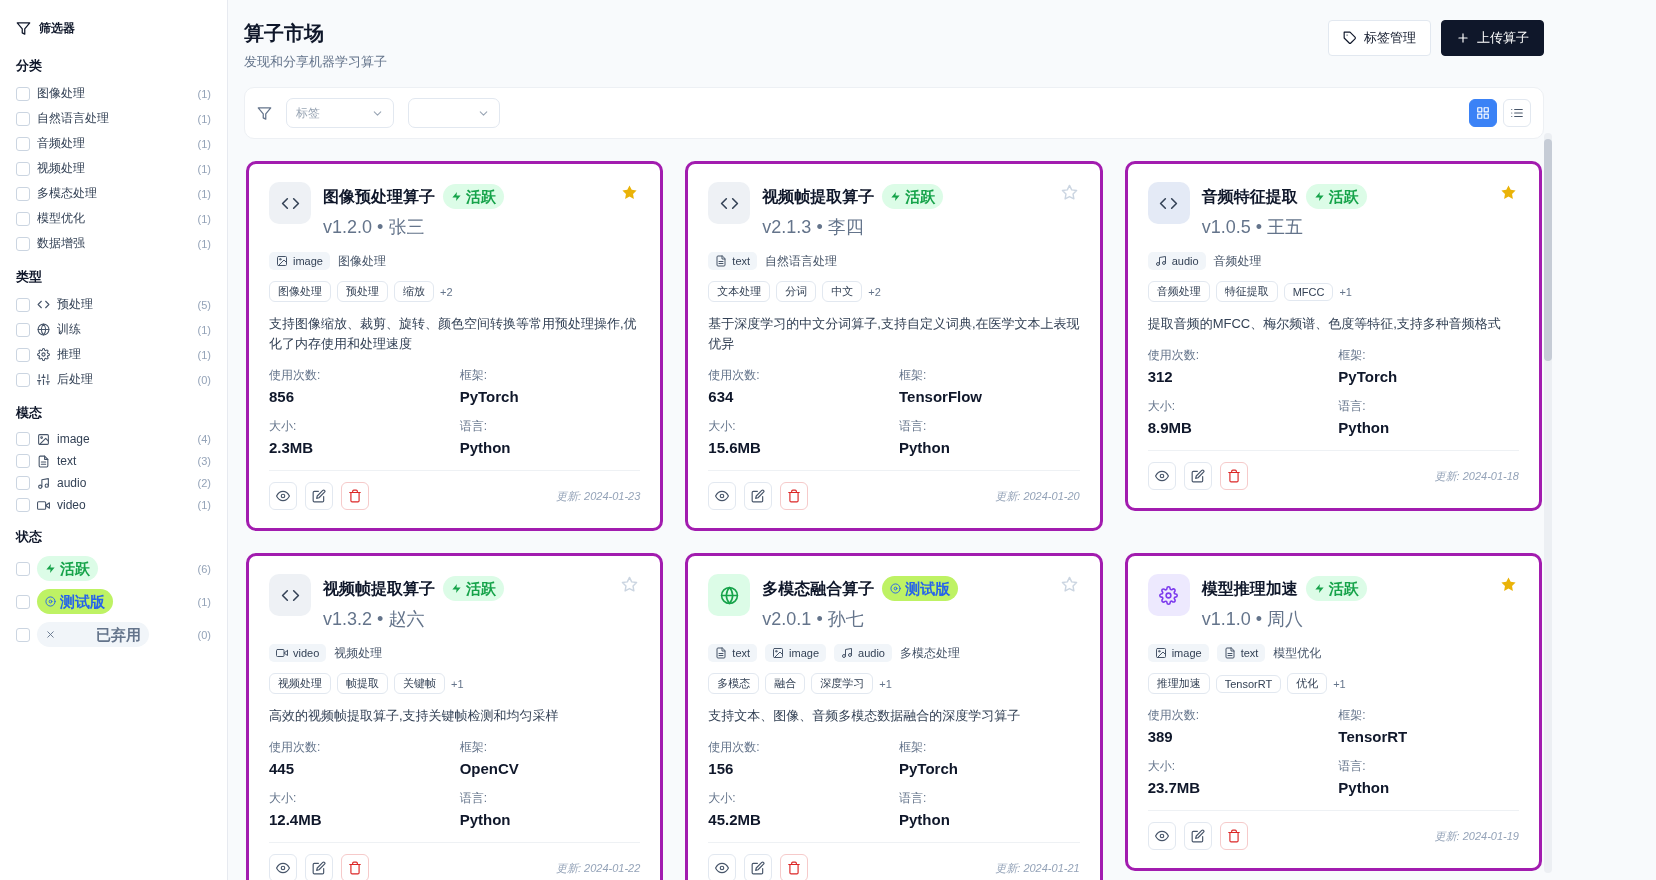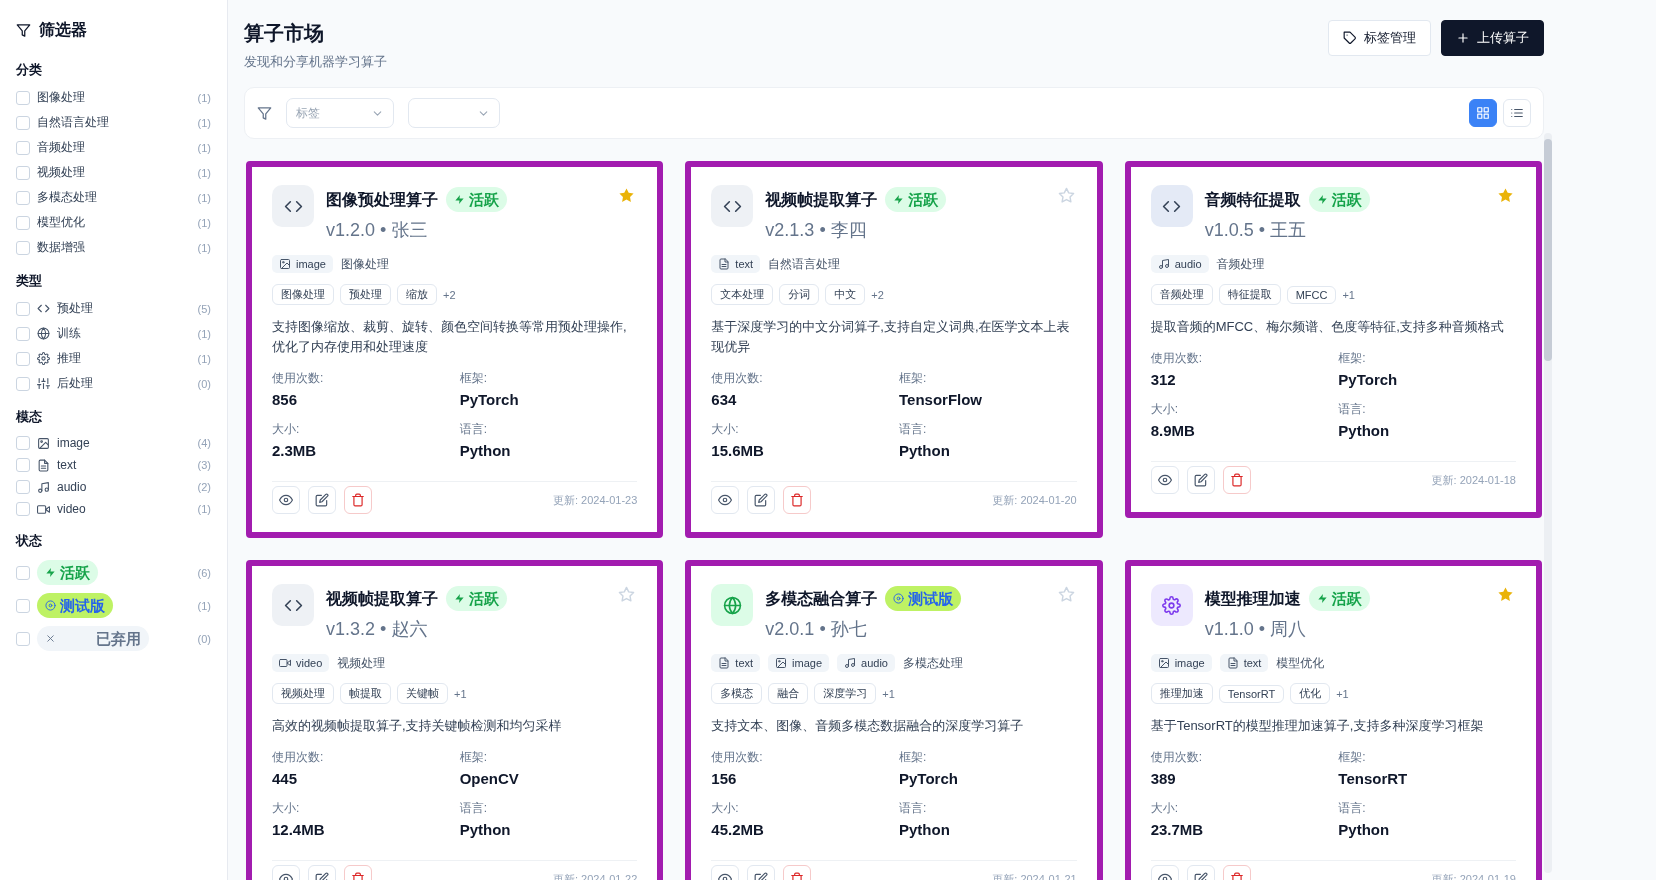--- a/index.html
+++ b/index.html
@@ -4,21 +4,21 @@
 <style>
   * { margin:0; padding:0; box-sizing:border-box; }
   html,body { width:1656px; height:880px; overflow:hidden;
     font-family:"Liberation Sans","DejaVu Sans",sans-serif;
     background:#f8fafc; color:#0f172a; position:relative; }
   .app { display:flex; width:1556px; height:100%; }
 
   
   .sidebar { width:228px; min-width:228px; background:#fff; border-right:1px solid #e7eaf0;
     padding:20px 16px; overflow:hidden; }
-  .sb-title { display:flex; align-items:center; gap:8px; font-size:16px; font-weight:700; margin-bottom:20px; }
+  .sb-title { display:flex; align-items:center; gap:8px; font-size:12px; font-weight:700; margin-bottom:20px; }
   .sb-section { margin-top:16px; }
   .sb-heading { font-size:13px; font-weight:700; margin-bottom:10px; }
   .sb-item { display:flex; align-items:center; gap:7px; margin-bottom:8px; font-size:12px; color:#334155; cursor:pointer; }
   .sb-item .sb-ic { display:flex; color:#475569; }
   .sb-label { flex:0 1 auto; }
   .sb-item .count { margin-left:auto; color:#94a3b8; font-size:11px; }
   .checkbox { width:14px; height:14px; min-width:14px; border:1px solid #cbd5e1; border-radius:3px;
     background:#fff; appearance:none; -webkit-appearance:none; cursor:pointer; }
 
   
@@ -55,21 +55,21 @@
   .select-2 { width:92px; }
   .select .chev { color:#9aa6b5; display:flex; }
   .view-toggle { margin-left:auto; display:flex; gap:6px; }
   .view-btn { width:28px; height:28px; border-radius:6px; display:flex; align-items:center;
     justify-content:center; border:1px solid #e2e8f0; background:#fff; color:#475569; cursor:pointer; }
   .view-btn.active { background:#3b82f6; border-color:#3b82f6; color:#fff; }
 
   
   .cards-viewport { flex:1; overflow:hidden; padding:0 2px 20px 2px; }
   .card-grid { display:grid; grid-template-columns:repeat(3,1fr); gap:22px; align-items:start; }
-  .card { background:#fff; border:6px solid #a21caf; border-radius:4px; padding:18px 20px; }
+  .card { background:#fff; border:3px solid #a21caf; border-radius:10px; padding:18px 20px; }
   .card-head { display:flex; gap:12px; align-items:flex-start; }
   .icon-box { width:42px; height:42px; min-width:42px; border-radius:10px; display:flex;
     align-items:center; justify-content:center; }
   .head-text { flex:1; min-width:0; padding-top:2px; }
   .title-row { display:flex; align-items:center; gap:8px; }
   .card-title { font-size:16px; font-weight:700; line-height:1.2; white-space:nowrap; }
   .card-meta { font-size:18px; color:#64748b; margin-top:6px; }
   .star-btn { margin-left:auto; background:none; border:none; cursor:pointer; color:#cbd5e1;
     padding:2px; align-self:flex-start; }
   .star-btn.starred { color:#eab308; }
@@ -79,22 +79,22 @@
   .mod-pill .mic { display:flex; color:#475569; }
   .mod-category { font-size:12px; color:#475569; }
   .tags-row { display:flex; align-items:center; gap:6px; margin-top:11px; flex-wrap:wrap; }
   .tag-pill { border:1px solid #e2e8f0; border-radius:6px; padding:2px 8px; font-size:11px;
     color:#334155; background:#fff; white-space:nowrap; }
   .tags-more { font-size:11px; color:#64748b; }
   .card-desc { margin-top:12px; font-size:13px; color:#334155; line-height:1.55; }
   .stats-grid { display:grid; grid-template-columns:1fr 1fr; gap:13px 10px; margin-top:13px; }
   .stat-label { font-size:12px; color:#64748b; }
   .stat-value { font-size:15px; font-weight:700; margin-top:4px; color:#0f172a; }
-  .card-footer { border-top:1px solid #eef1f4; margin-top:22px; padding-top:4px;
-    display:flex; align-items:center; }
+  .card-footer { border-top:1px solid #eef1f4; margin-top:14px; padding-top:11px;
+    display:flex; align-items:center;font-style:italic; }
   .actions { display:flex; gap:8px; }
   .action-btn { width:28px; height:28px; border:1px solid #e2e8f0; border-radius:6px; background:#fff;
     display:flex; align-items:center; justify-content:center; color:#475569; cursor:pointer; }
   .action-btn.danger { color:#dc2626; border-color:#f6caca; }
   .updated { margin-left:auto; font-size:11px; color:#94a3b8; }
 
   
   .scrollbar { position:absolute; left:1544px; top:133px; width:8px; height:740px;
     background:#eceff3; border-radius:4px; }
   .scroll-thumb { width:8px; height:222px; margin-top:6px; background:#c6ccd6; border-radius:4px; cursor:grab; }
@@ -937,21 +937,20 @@
                 <span>text</span>
               </span>
               <span class="mod-category">模型优化</span>
             </div>
             <div class="tags-row">
               <span class="tag-pill">推理加速</span>
               <span class="tag-pill">TensorRT</span>
               <span class="tag-pill">优化</span>
               <span class="tags-more">+1</span>
             </div>
-            <p class="card-desc">基于TensorRT的模型推理加速算子,支持多种深度学习框架</p>
             <div class="stats-grid">
               <div>
                 <div class="stat-label">使用次数:</div>
                 <div class="stat-value">389</div>
               </div>
               <div>
                 <div class="stat-label">框架:</div>
                 <div class="stat-value">TensorRT</div>
               </div>
               <div>

